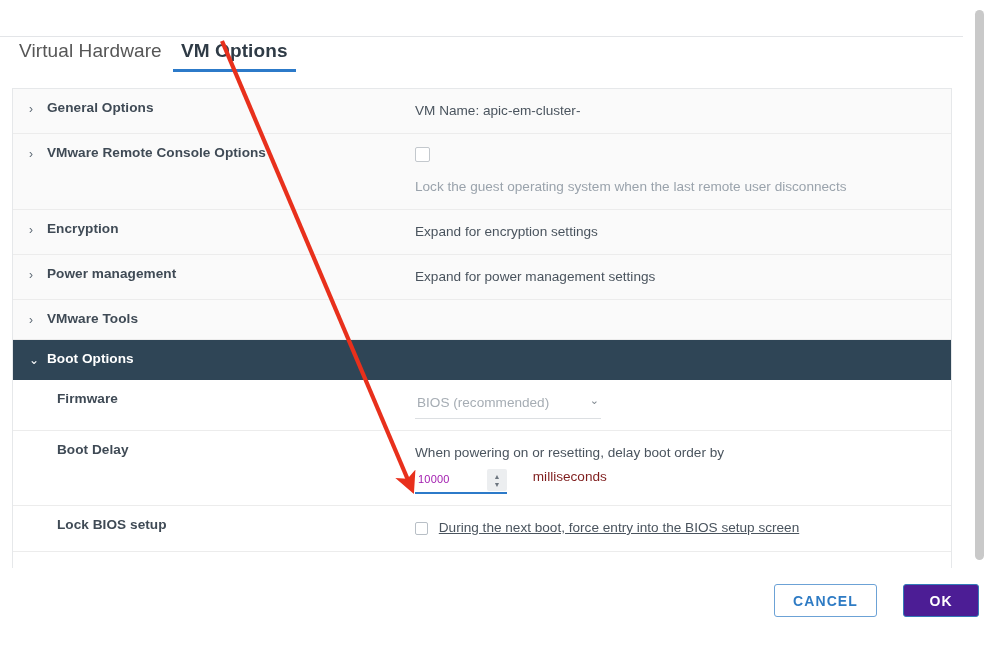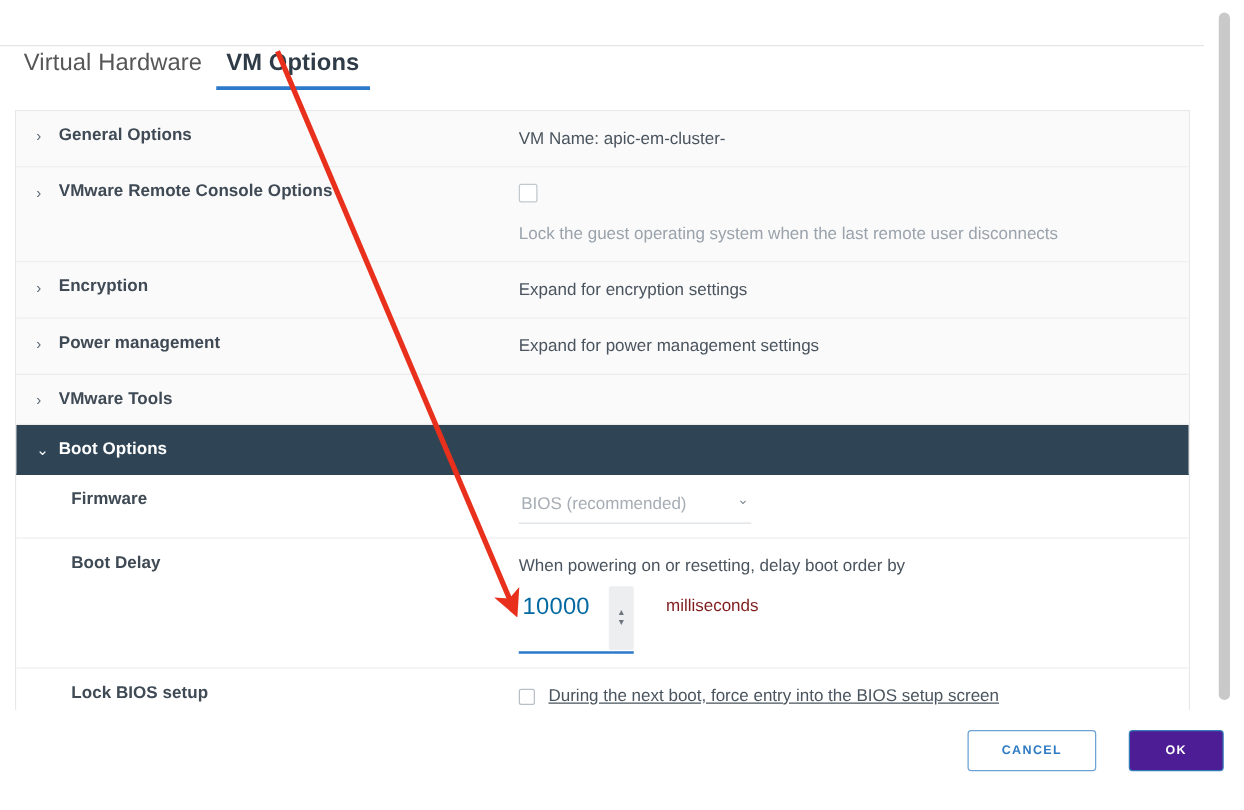--- a/index.html
+++ b/index.html
@@ -140,23 +140,23 @@
   .spin-wrap {
     display: inline-flex;
     align-items: stretch;
     border-bottom: 2px solid #2c7ac9;
     width: 92px;
     margin-top: 5px;
     background: #fff;
   }
   .spin-val {
     flex: 1 1 auto;
-    font-size: 19px;
-    color: #0369a1;
-    padding: 2px 4px 19px 3px;
+    font-size: 11px;
+    color: #a21caf;
+    padding: 2px 4px 3px 3px;
     letter-spacing: .2px;
   }
   .spin-btns {
     width: 20px;
     background: #eceef0;
     border-radius: 2px;
     display: flex;
     flex-direction: column;
     align-items: center;
     justify-content: center;
@@ -195,21 +195,21 @@
     position: absolute;
     left: 0; right: 0;
     bottom: 0;
     height: 78px;
   }
   .btn {
     position: absolute;
     top: 14px;
     height: 33px;
     border-radius: 3px;
-    font-size: 10px;
+    font-size: 14px;
     letter-spacing: 1.1px;
     font-weight: 600;
     display: flex;
     align-items: center;
     justify-content: center;
     box-sizing: border-box;
     cursor: pointer;
   }
   .btn-cancel {
     right: 118px;

